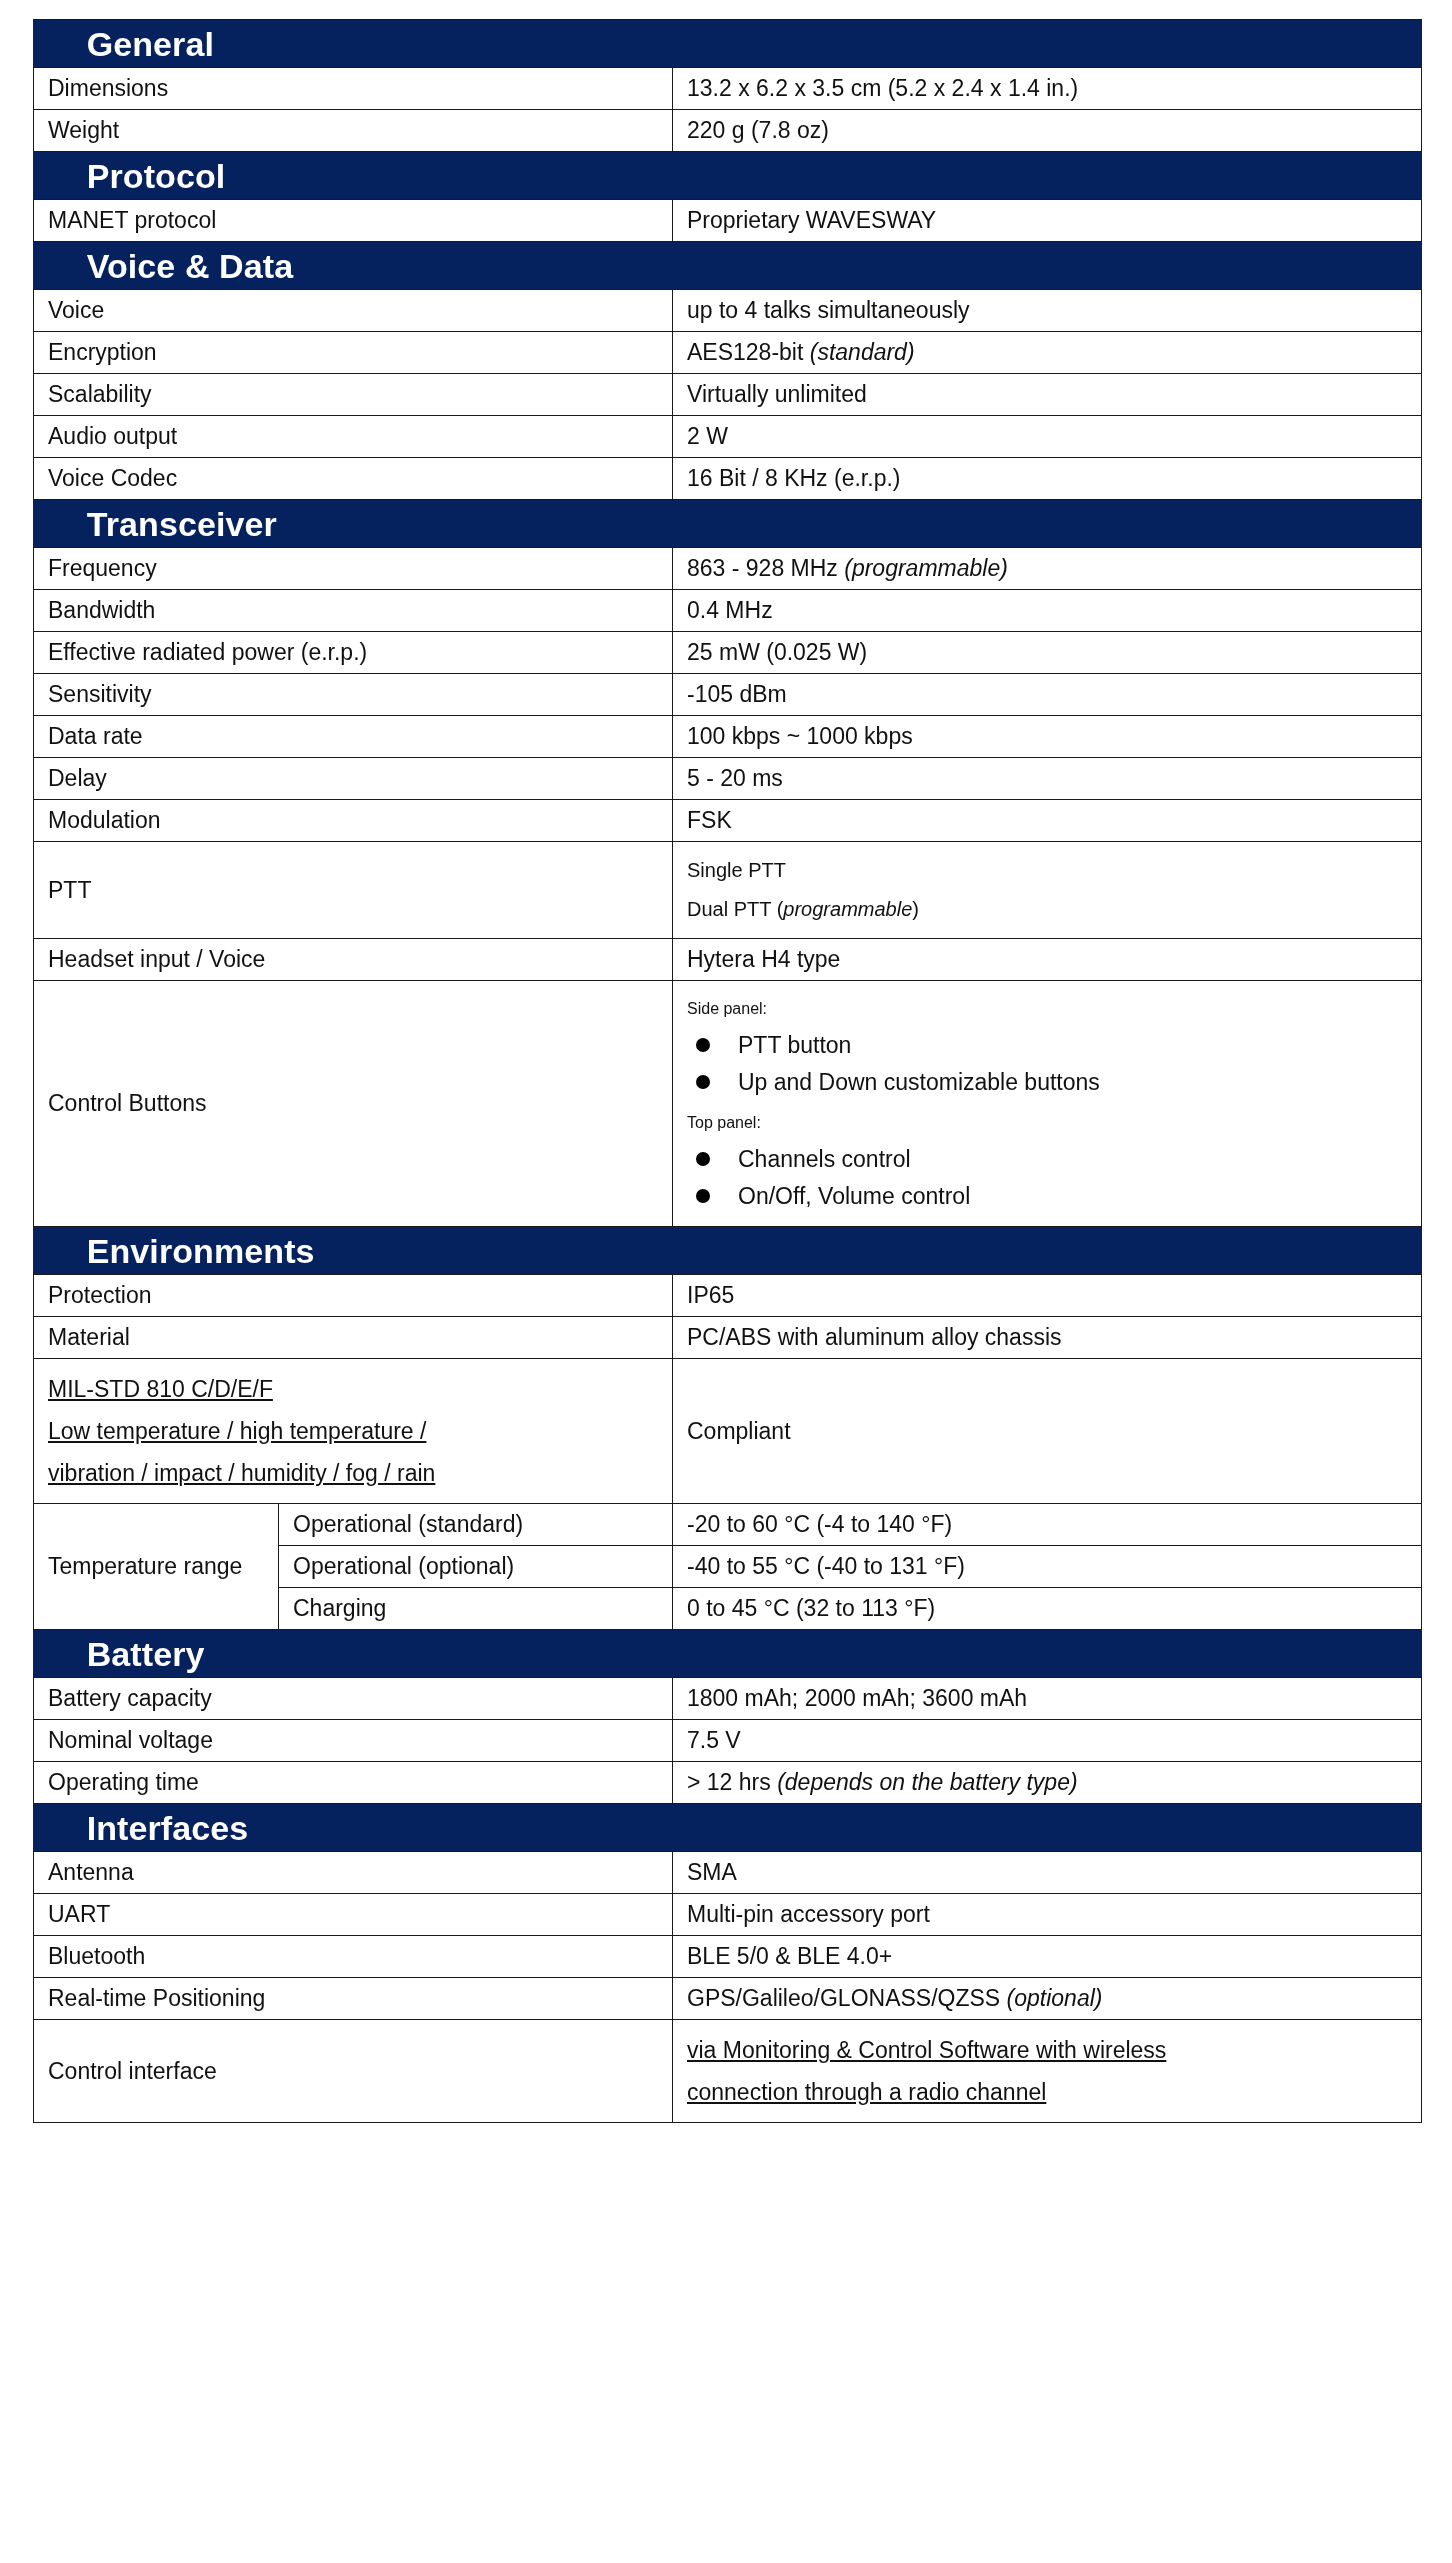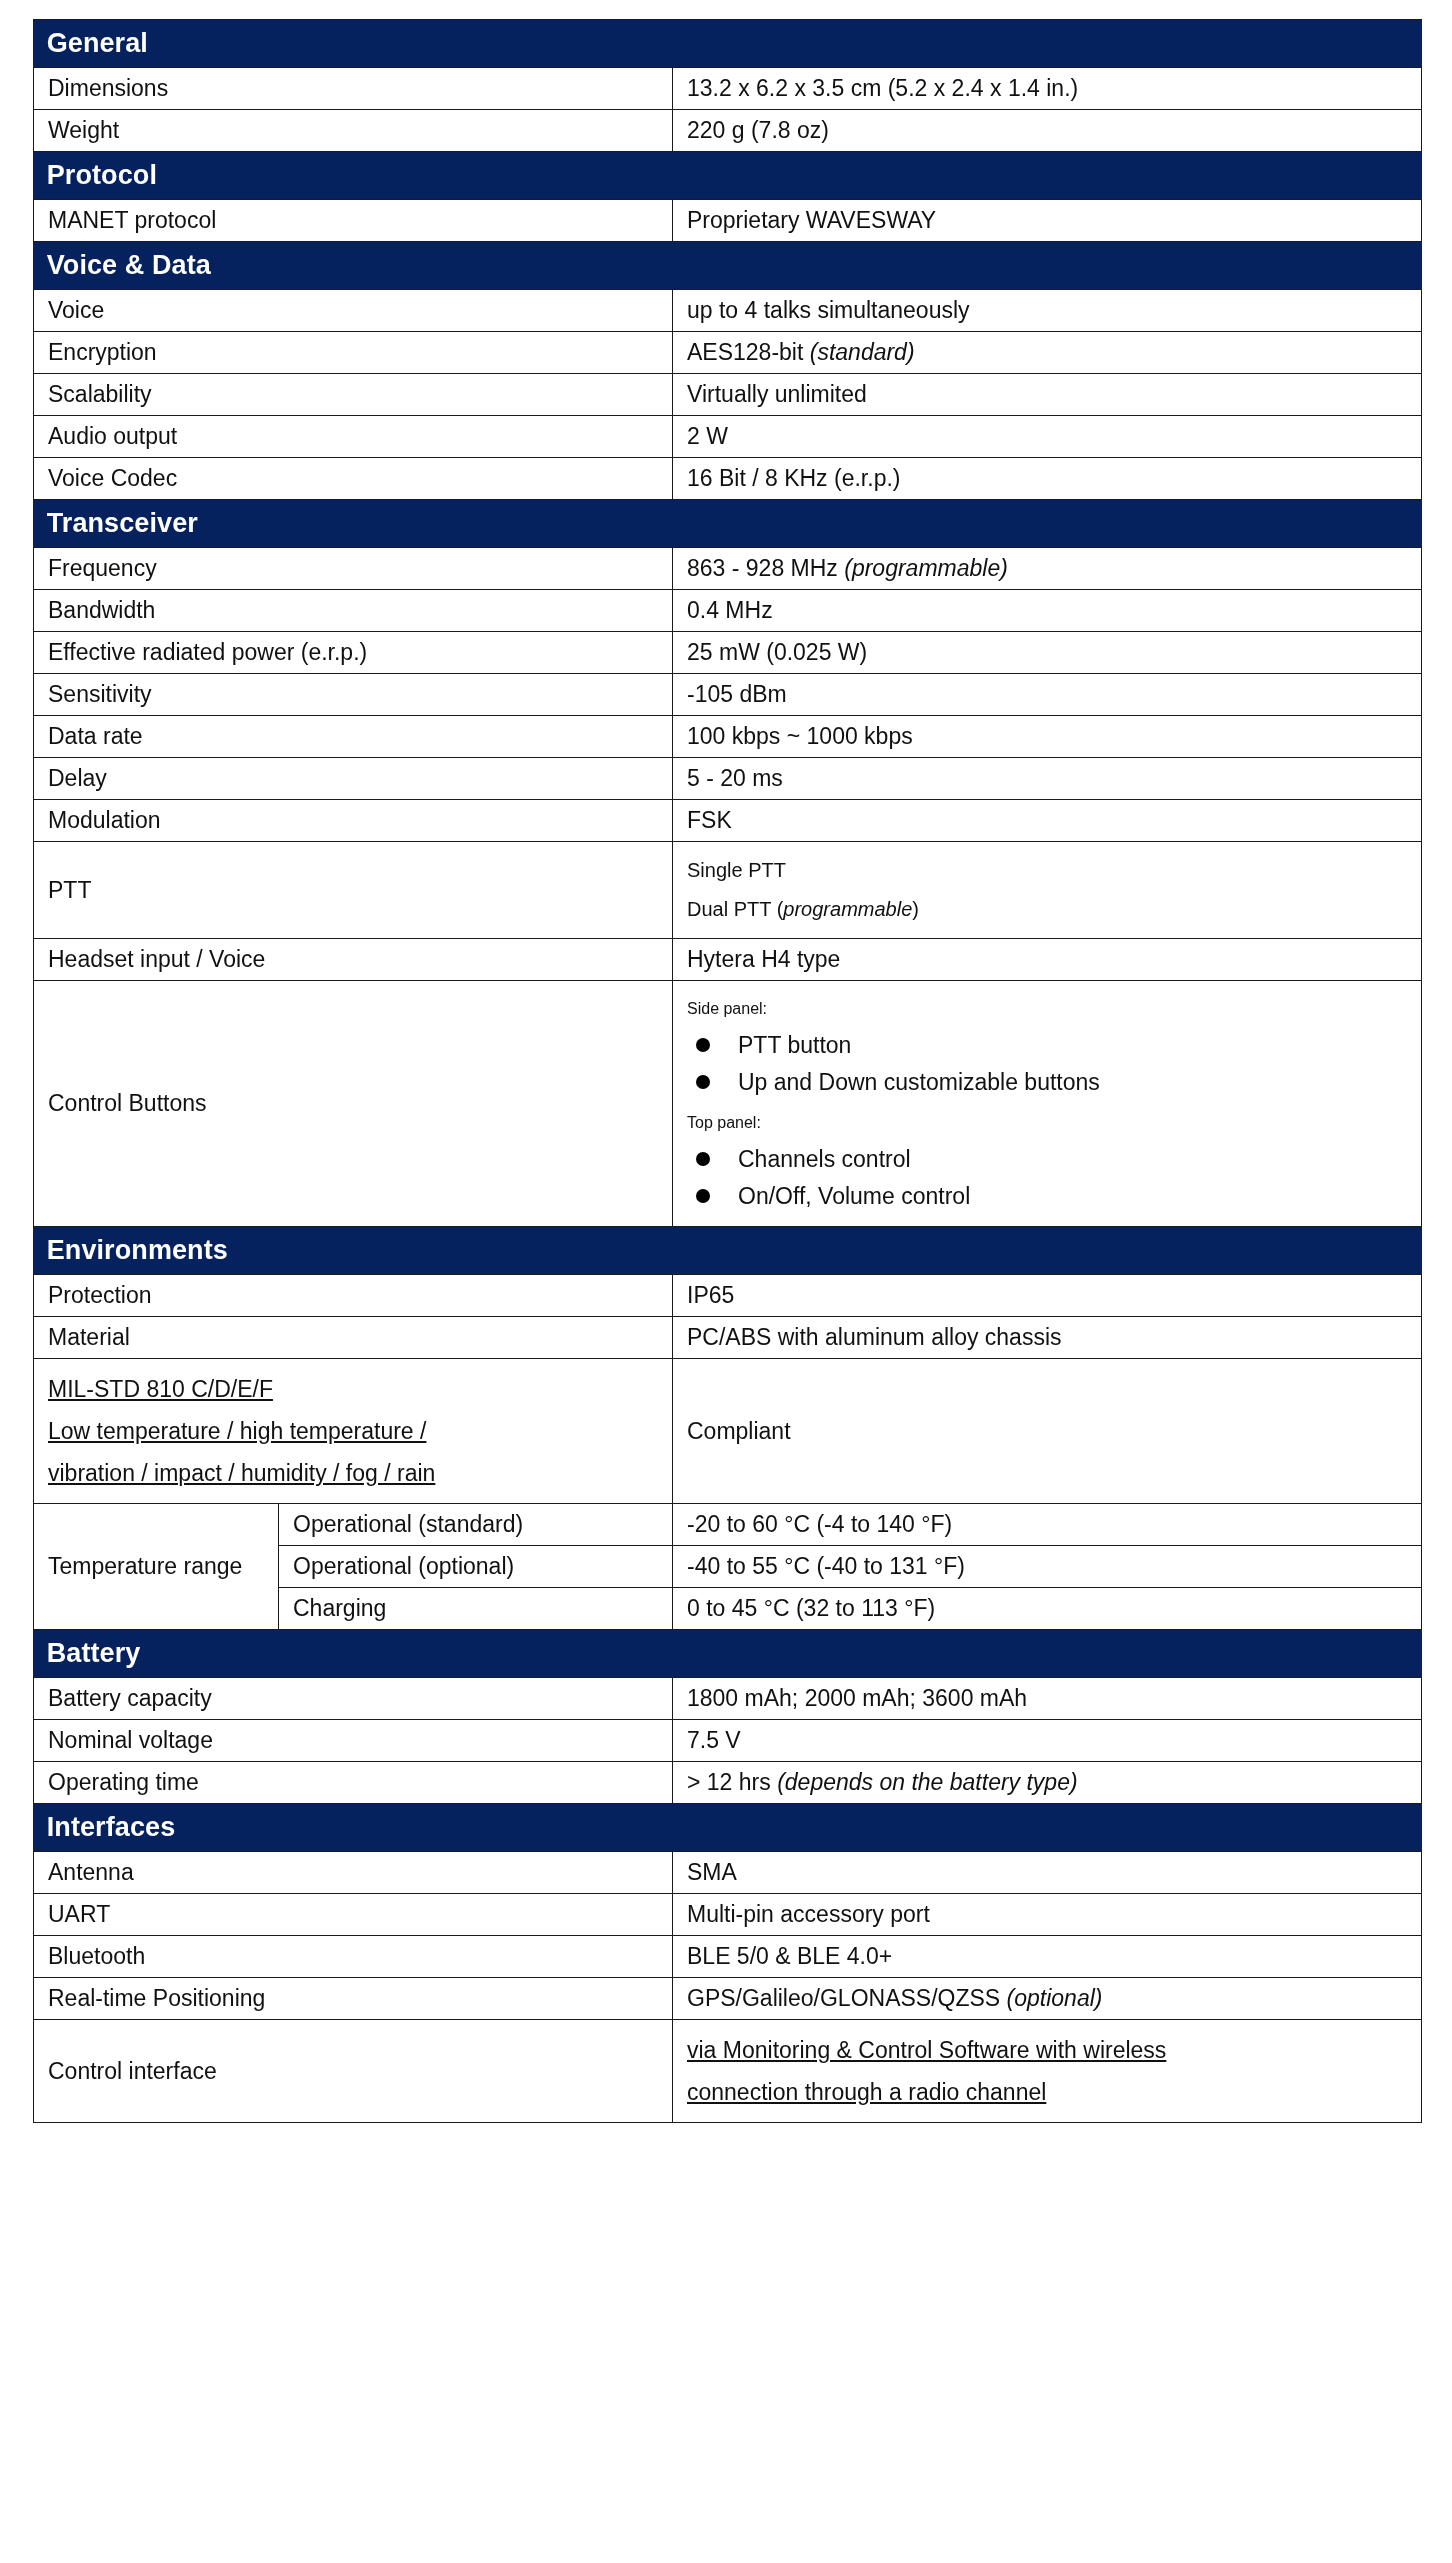--- a/index.html
+++ b/index.html
@@ -48,25 +48,26 @@
   tr.section-row > td {
     background: #05225e;
     border-color: #05225e;
     border-bottom: 1.3px solid #1a1a1a;
     border-top: 1.3px solid #1a1a1a;
     height: 48px;
     padding: 0 12.7px;
   }
   .section-title {
     color: #ffffff;
-    font-size: 27px;
+    font-size: 34px;
     font-weight: bold;
     line-height: 1;
     letter-spacing: 0.1px;
     white-space: nowrap;
+    margin-left: 40px;
   }
 
   
   tr.data-row > td {
     height: 42px;
     padding: 2px 14px;
     background: #ffffff;
   }
   .cell-text {
     font-size: 23px;

